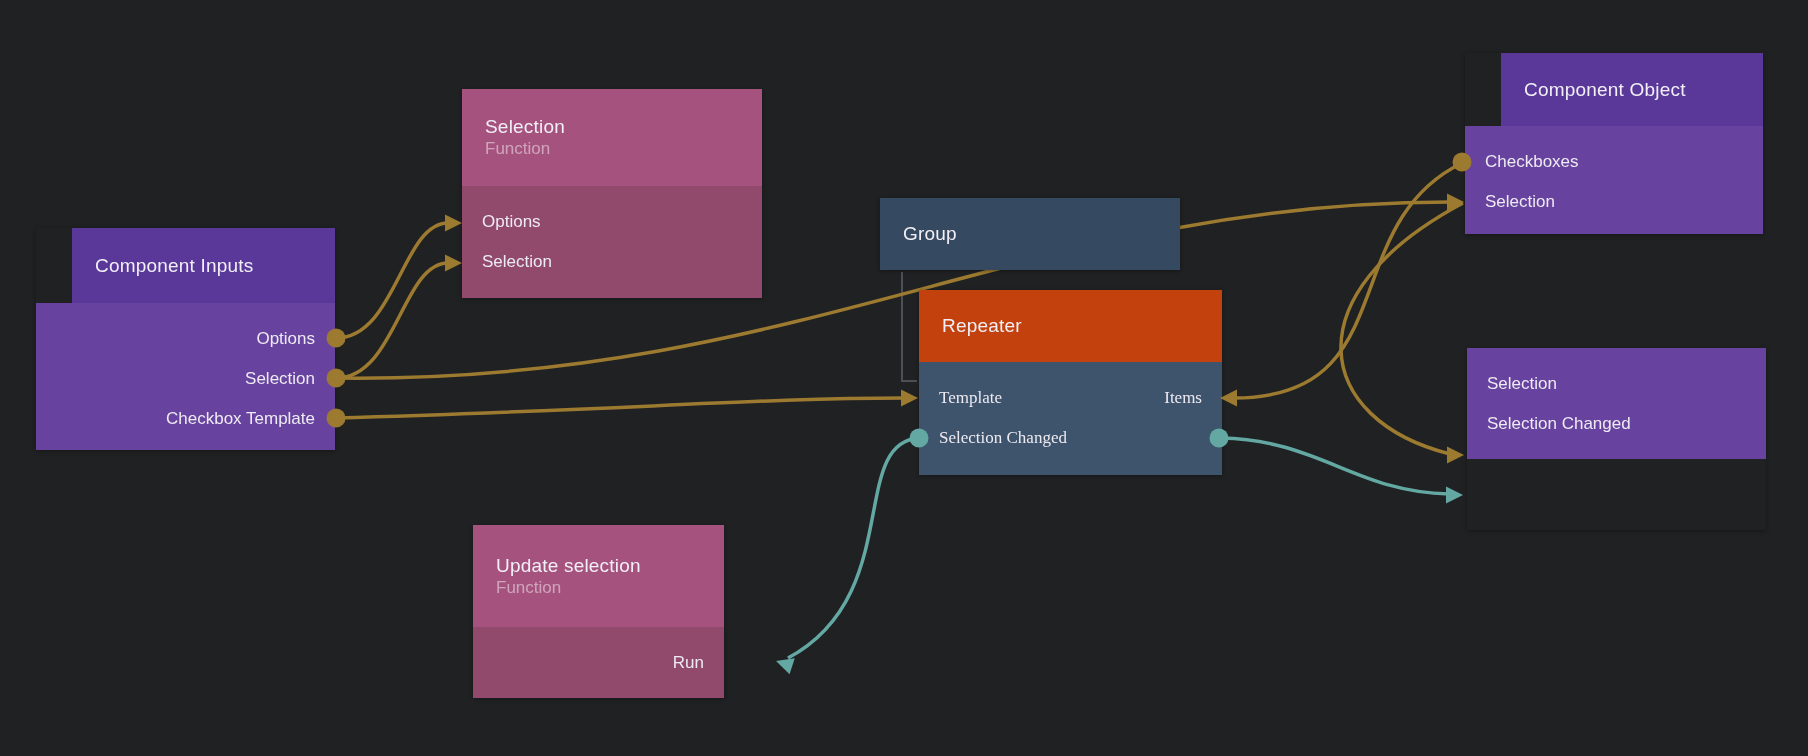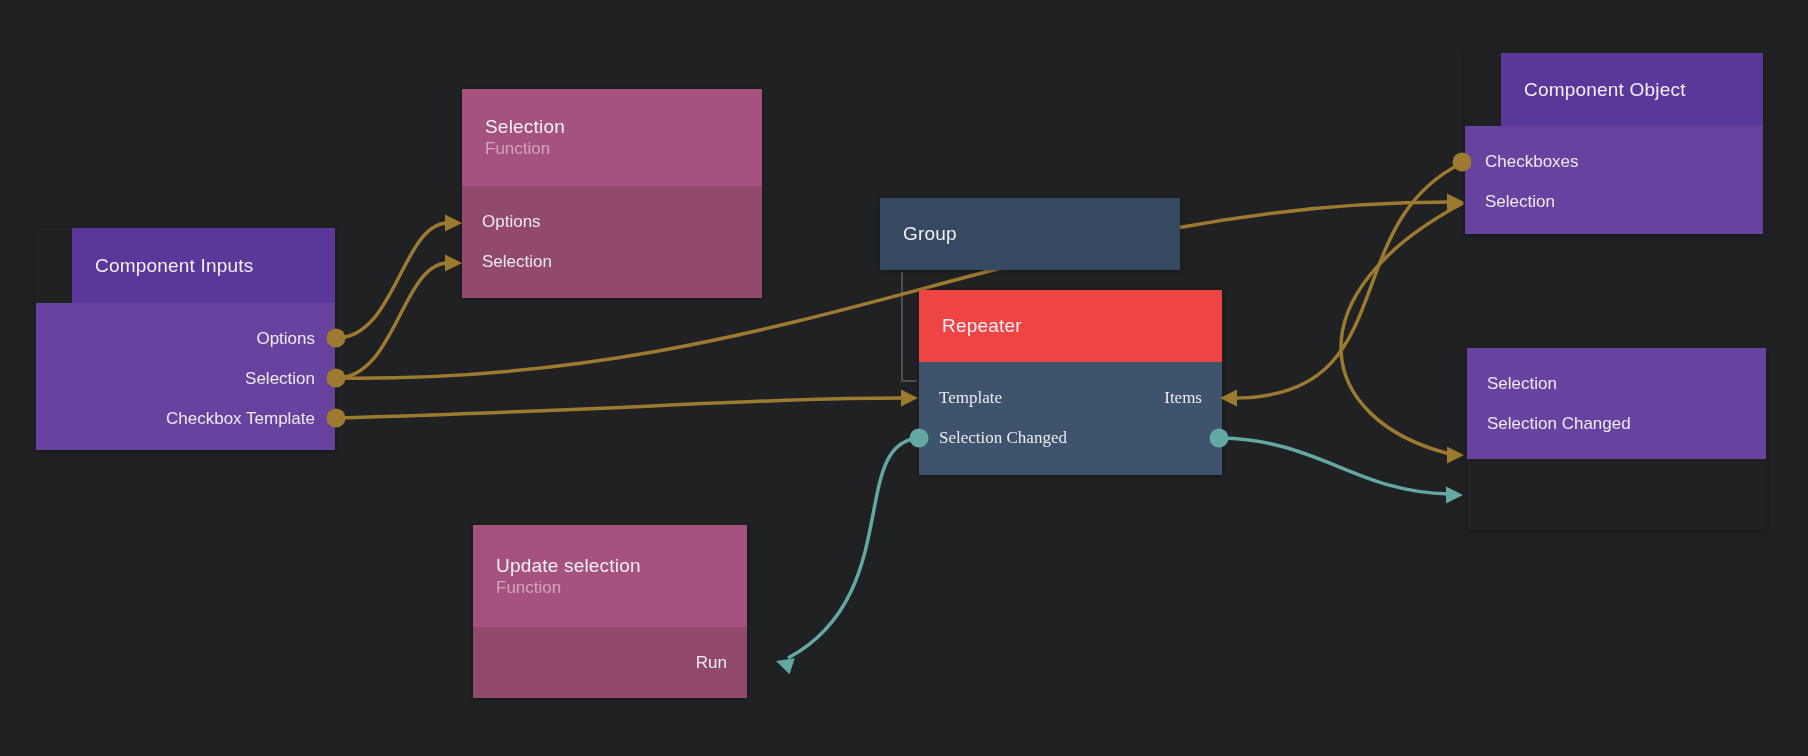--- a/index.html
+++ b/index.html
@@ -12,21 +12,21 @@
   .hdr.two{flex-direction:column;align-items:flex-start;justify-content:center;gap:1px;}
   .title{font-size:19px;color:#f2eff7;letter-spacing:.2px;white-space:nowrap;}
   .subtitle{font-size:17px;color:rgba(255,255,255,.47);white-space:nowrap;}
   .body{padding-top:16px;box-sizing:border-box;}
   .row{height:40px;line-height:40px;padding:0 20px;font-size:17px;color:#edeaf2;white-space:nowrap;}
   .row.out{text-align:right;}
   .row.split{display:flex;justify-content:space-between;}
   
   .theme-purple .hdr{background:#59389a;margin-left:36px;} .theme-purple .body{background:#67429f;}
   .theme-pink .hdr{background:#a5537e;}   .theme-pink .body{background:#91496c;}
-  .theme-blue .hdr{background:#ef4444;text-align:right;}   .theme-blue .body{background:#3d546c;font-family:Liberation Serif, serif;}
+  .theme-blue .hdr{background:#c2410c;text-align:right;}   .theme-blue .body{background:#3d546c;font-family:Liberation Serif, serif;}
   .theme-group{background:#354a61;}
 </style>
 </head>
 <body>
 
 <div id="canvas">
 
   <svg class="layer" width="1808" height="756">
     <path class="wire" d="M902,272 L902,381 L917,381" fill="none" stroke="#4c4f53" stroke-width="2"></path>
     <g fill="none" stroke="#9c7a30" stroke-width="3.5">
@@ -75,21 +75,21 @@
     </div>
     <div class="body" style="height:113px">
       <div class="row split">
         <span>Template</span>
         <span>Items</span>
       </div>
       <div class="row">Selection Changed</div>
     </div>
   </div>
 
-  <div class="node theme-pink" style="left:473px;top:525px;width:274px;height:173px">
+  <div class="node theme-pink" style="left:473px;top:525px;width:251px;height:173px">
     <div class="hdr two" style="height:102px">
       <span class="title">Update selection</span>
       <span class="subtitle">Function</span>
     </div>
     <div class="body" style="height:71px">
       <div class="row out">Run</div>
     </div>
   </div>
 
   <div class="node theme-purple" style="left:1465px;top:53px;width:298px;height:181px">

